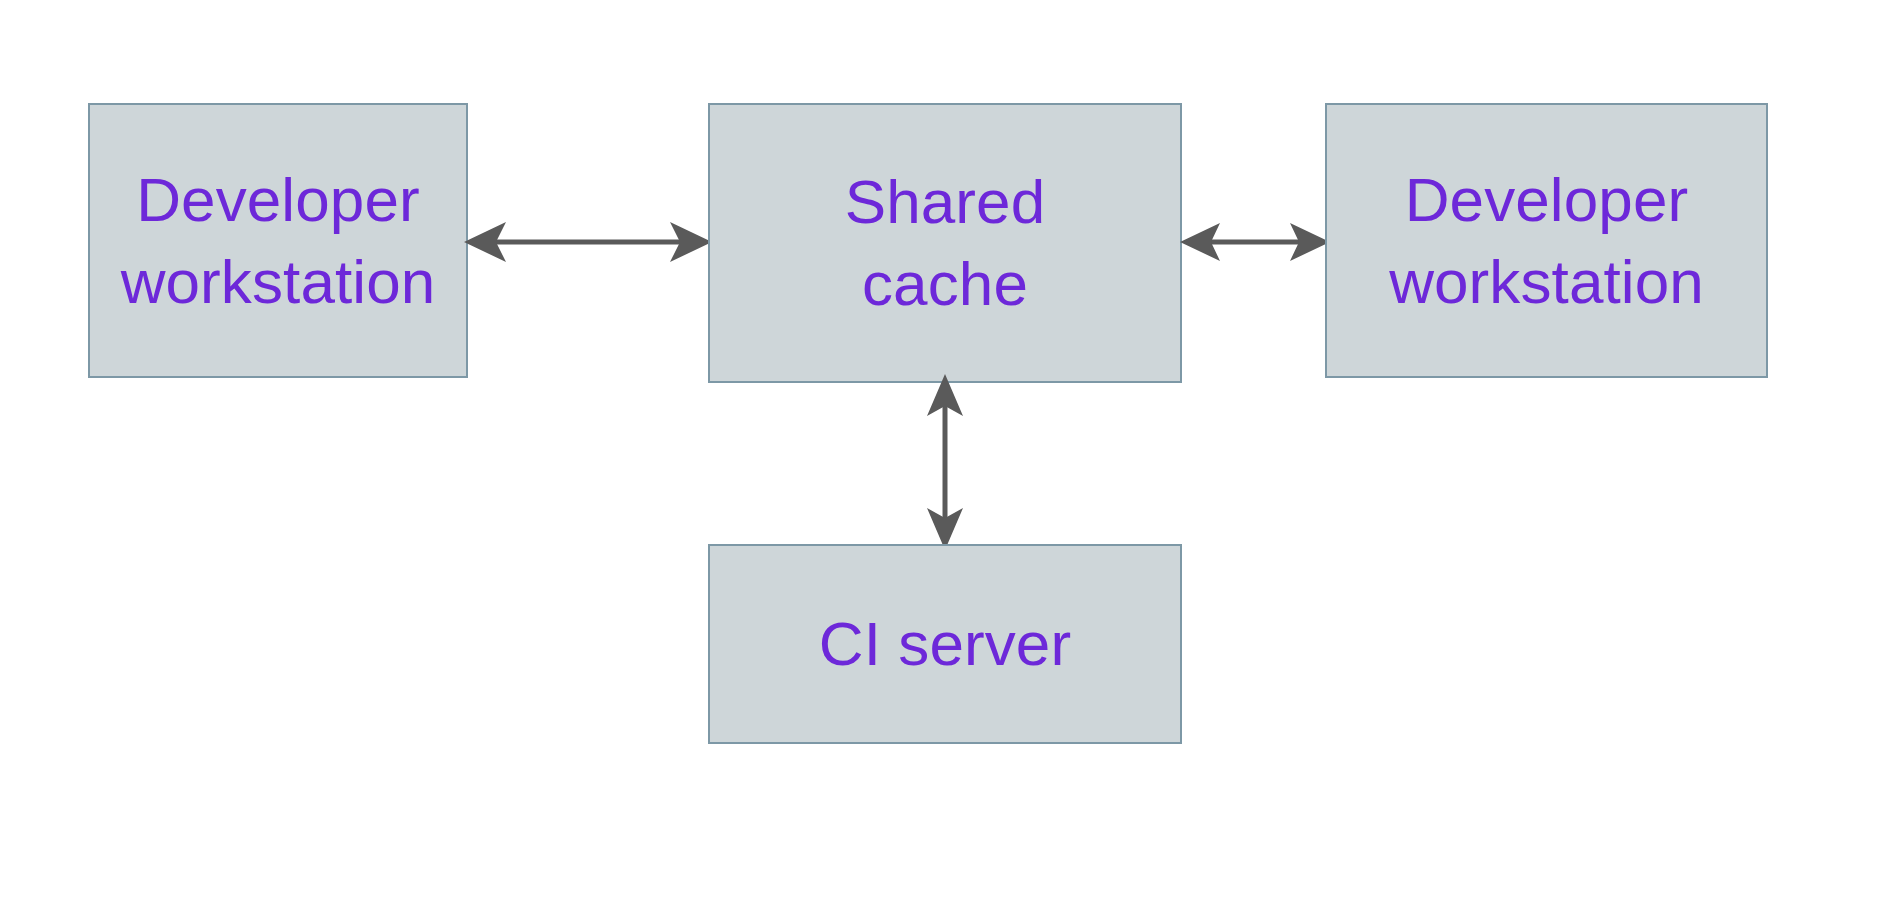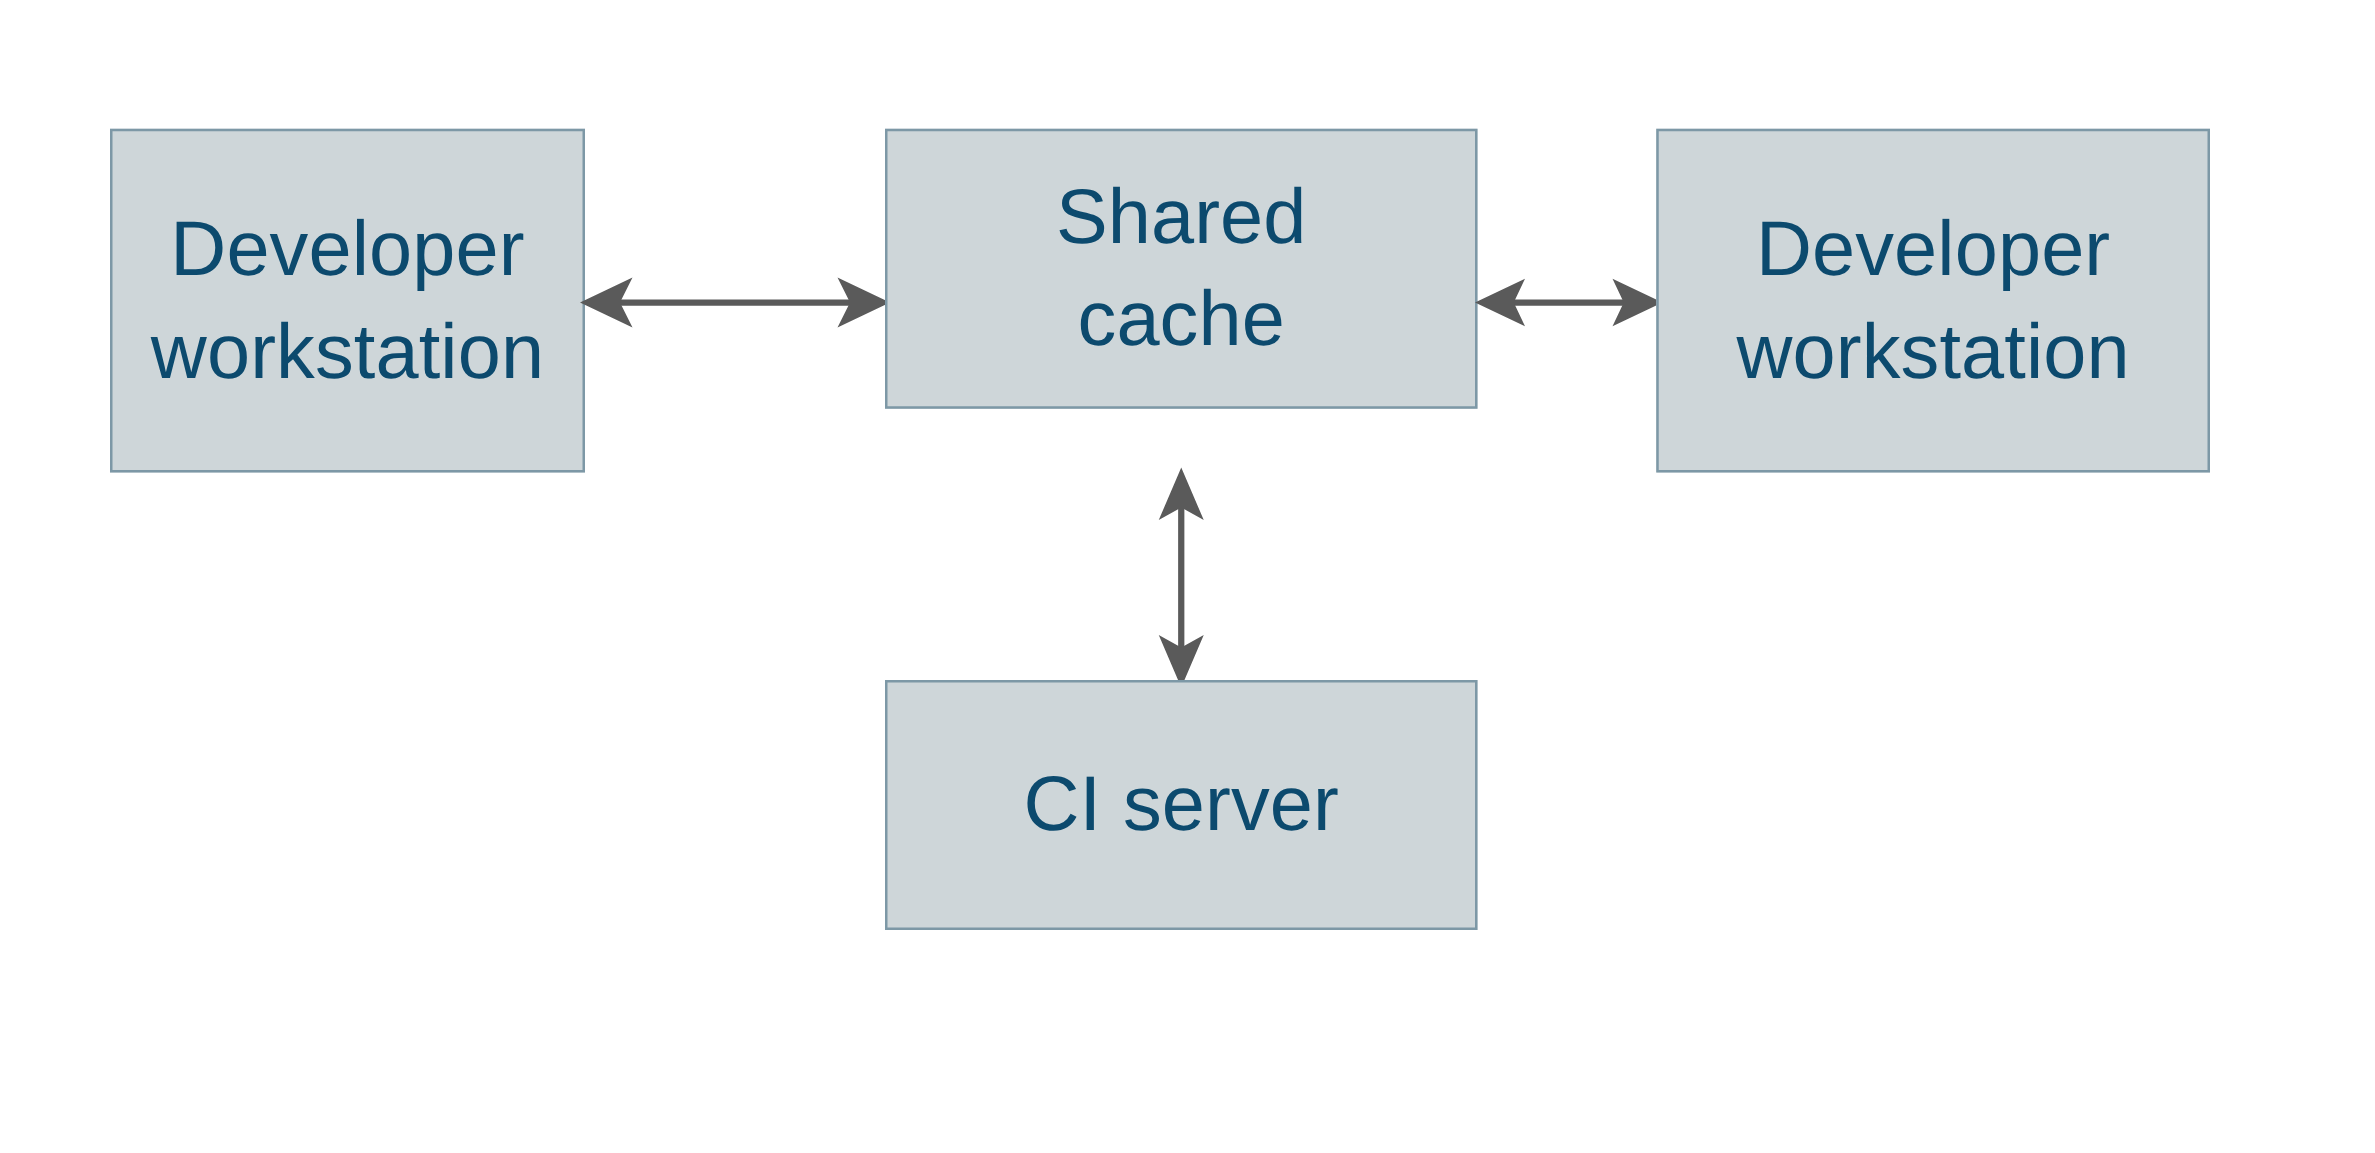--- a/index.html
+++ b/index.html
@@ -22,40 +22,40 @@
     position: absolute;
     box-sizing: border-box;
     background: #ced6d9;
     border: 2px solid #7d98a6;
     display: flex;
     align-items: center;
     justify-content: center;
     text-align: center;
   }
   .node-label {
-    color: #0c4a6e;
+    color: #6d28d9;
     font-size: 62px;
     line-height: 1.32;
     font-weight: 400;
     letter-spacing: 0.1px;
     white-space: pre-line;
     padding: 0 10px;
   }
   
   #node-dev-left {
     left: 88px;
     top: 103px;
     width: 380px;
     height: 275px;
   }
   #node-shared-cache {
     left: 708px;
     top: 103px;
     width: 474px;
-    height: 224px;
+    height: 280px;
   }
   #node-dev-right {
     left: 1325px;
     top: 103px;
     width: 443px;
     height: 275px;
   }
   #node-ci-server {
     left: 708px;
     top: 544px;

